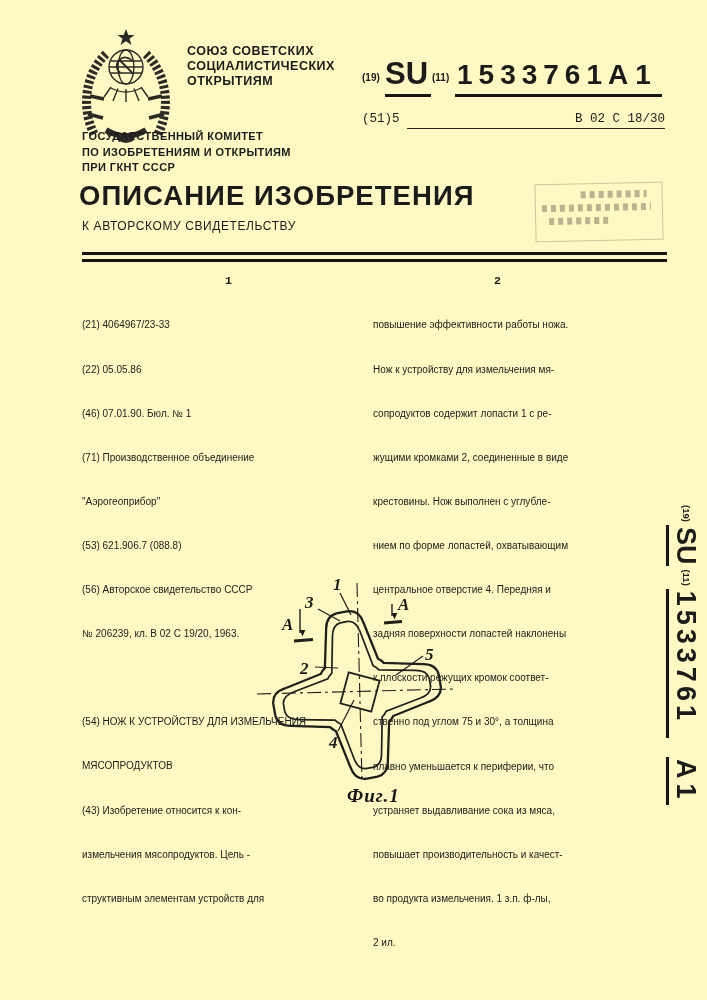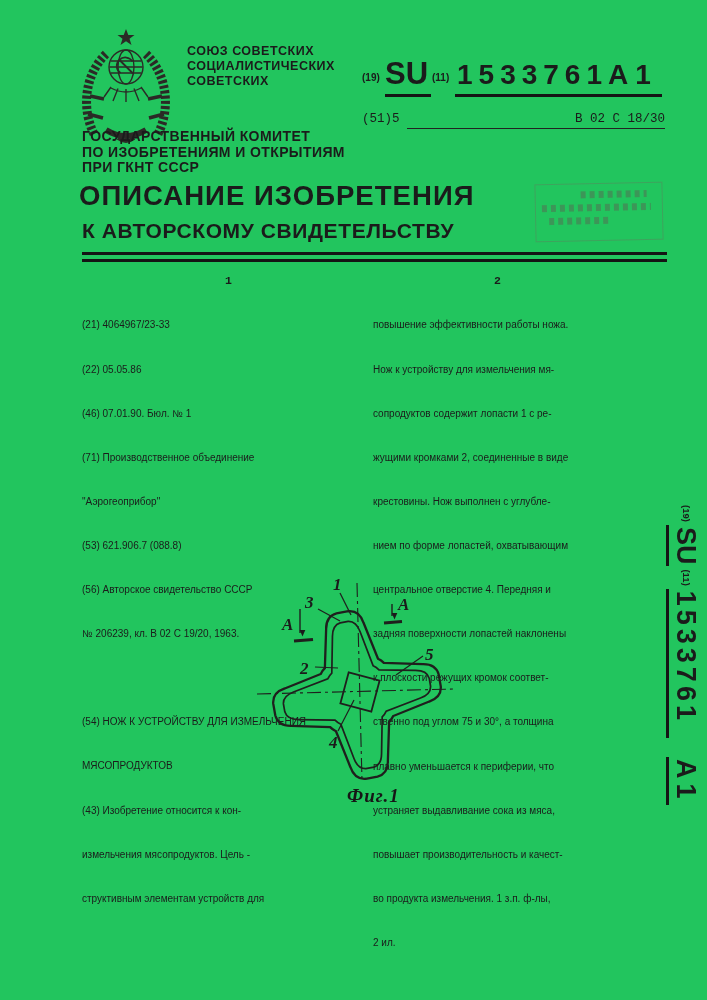--- a/index.html
+++ b/index.html
@@ -1,29 +1,29 @@
 <!DOCTYPE html>
 <html><head>
 <meta charset="utf-8">
 <style>
   html,body{margin:0;padding:0;background:#8a8a8a;}
   .page{
     position:relative;width:707px;height:1000px;
-    background:#22c55e;color:#1b1b1b;overflow:hidden;
+    background:#fef9c3;color:#1b1b1b;overflow:hidden;
     font-family:"Liberation Sans",sans-serif;
   }
   
   .emblem{position:absolute;left:78px;top:26px;}
   .country-name{
     position:absolute;left:187px;top:44px;
     font-size:12.5px;font-weight:bold;line-height:15px;letter-spacing:.5px;
   }
   .committee{
     position:absolute;left:82px;top:129px;
-    font-size:14px;font-weight:bold;line-height:15.5px;letter-spacing:.4px;
+    font-size:11px;font-weight:bold;line-height:15.5px;letter-spacing:.4px;
   }
   .su-header{position:absolute;left:0;top:0;width:707px;height:0;}
   .su-sm{position:absolute;font-size:10px;font-weight:bold;}
   .su-big{
     position:absolute;font-weight:bold;
     border-bottom:3px solid #151515;
     font-family:"Liberation Sans",sans-serif;
   }
   .p19{left:362px;top:72px;}
   .su-cc{left:385px;top:56px;font-size:31px;padding:0 3px 2px 0;}
@@ -34,21 +34,21 @@
     position:absolute;left:362px;top:112px;
     font-family:"Liberation Mono","DejaVu Sans Mono",monospace;font-size:12.5px;
   }
   .ipc-class{display:inline-block;border-bottom:1.5px solid #222;min-width:258px;padding-bottom:2px;text-align:right;}
   .doc-title{
     position:absolute;left:79px;top:181px;margin:0;
     font-size:27px;font-weight:bold;letter-spacing:1px;transform:scaleX(1.02);transform-origin:0 0;
   }
   .doc-subtitle{
     position:absolute;left:82px;top:219px;
-    font-size:21px;font-weight:bold;letter-spacing:.6px;
+    font-size:12px;font-weight:normal;letter-spacing:.6px;
   }
   .stamp{
     position:absolute;left:535px;top:183px;width:128px;height:58px;
     border:1px solid rgba(110,104,92,.45);transform:rotate(-1.2deg);
     padding:7px 6px 0 6px;box-sizing:border-box;filter:blur(.4px);opacity:.8;
   }
   .stamp .sline{
     height:7px;margin-bottom:6px;
     background:repeating-linear-gradient(90deg,rgba(95,90,80,.55) 0 5px,rgba(95,90,80,0) 5px 9px);
   }
@@ -119,21 +119,21 @@
 
       <path d="M10,88 L25,92 M12,70 L26,73 M86,88 L71,92 M84,70 L70,73" stroke-width="3.5"></path>
       <path d="M28,104 Q48,116 68,104" stroke-width="6"></path>
       <path d="M40,112 Q48,118 56,112" stroke-width="4"></path>
     </g>
   </svg>
 
   <div class="country-name">
     <div>СОЮЗ СОВЕТСКИХ</div>
     <div>СОЦИАЛИСТИЧЕСКИХ</div>
-    <div>СОВЕТСКИХ</div>
+    <div>ОТКРЫТИЯМ</div>
   </div>
 
   <div class="committee">
     <div>ГОСУДАРСТВЕННЫЙ КОМИТЕТ</div>
     <div>ПО ИЗОБРЕТЕНИЯМ И ОТКРЫТИЯМ</div>
     <div>ПРИ ГКНТ СССР</div>
   </div>
 
   <div class="su-header">
     <span class="su-sm p19">(19)</span>

